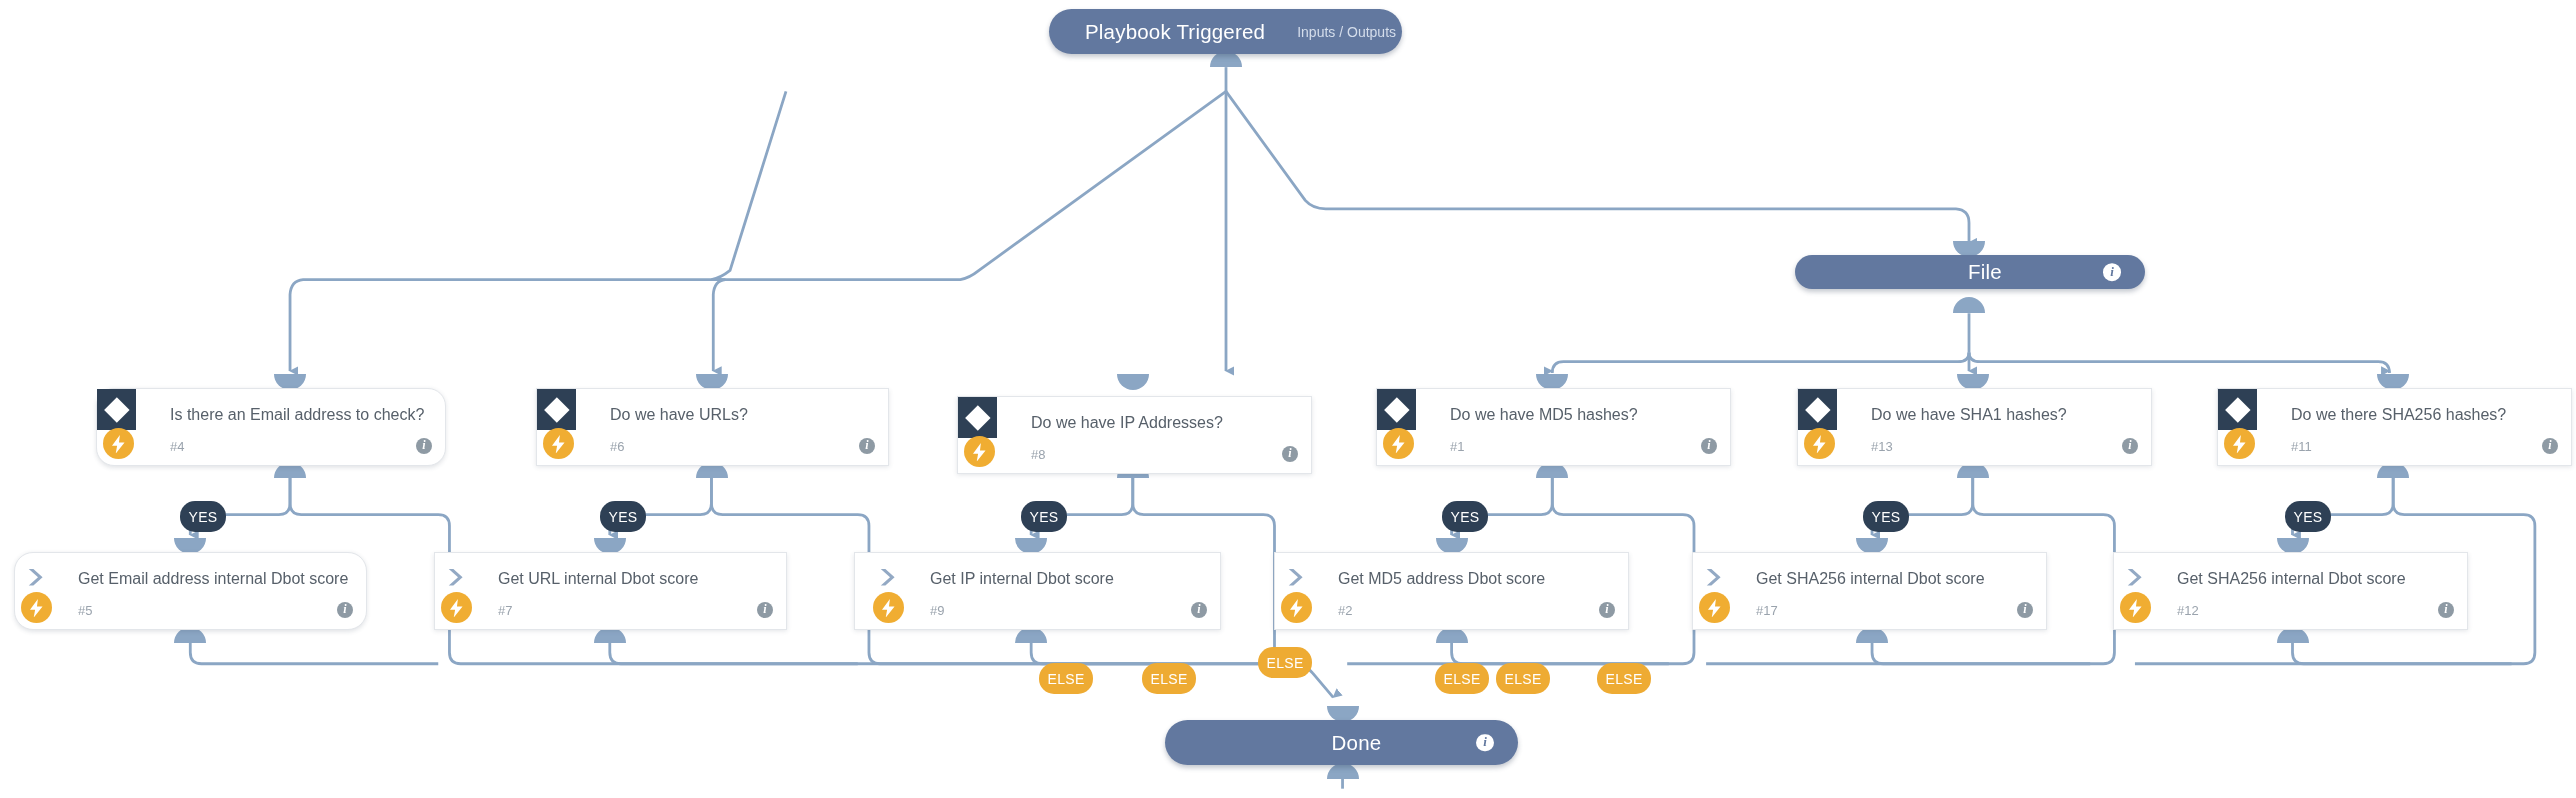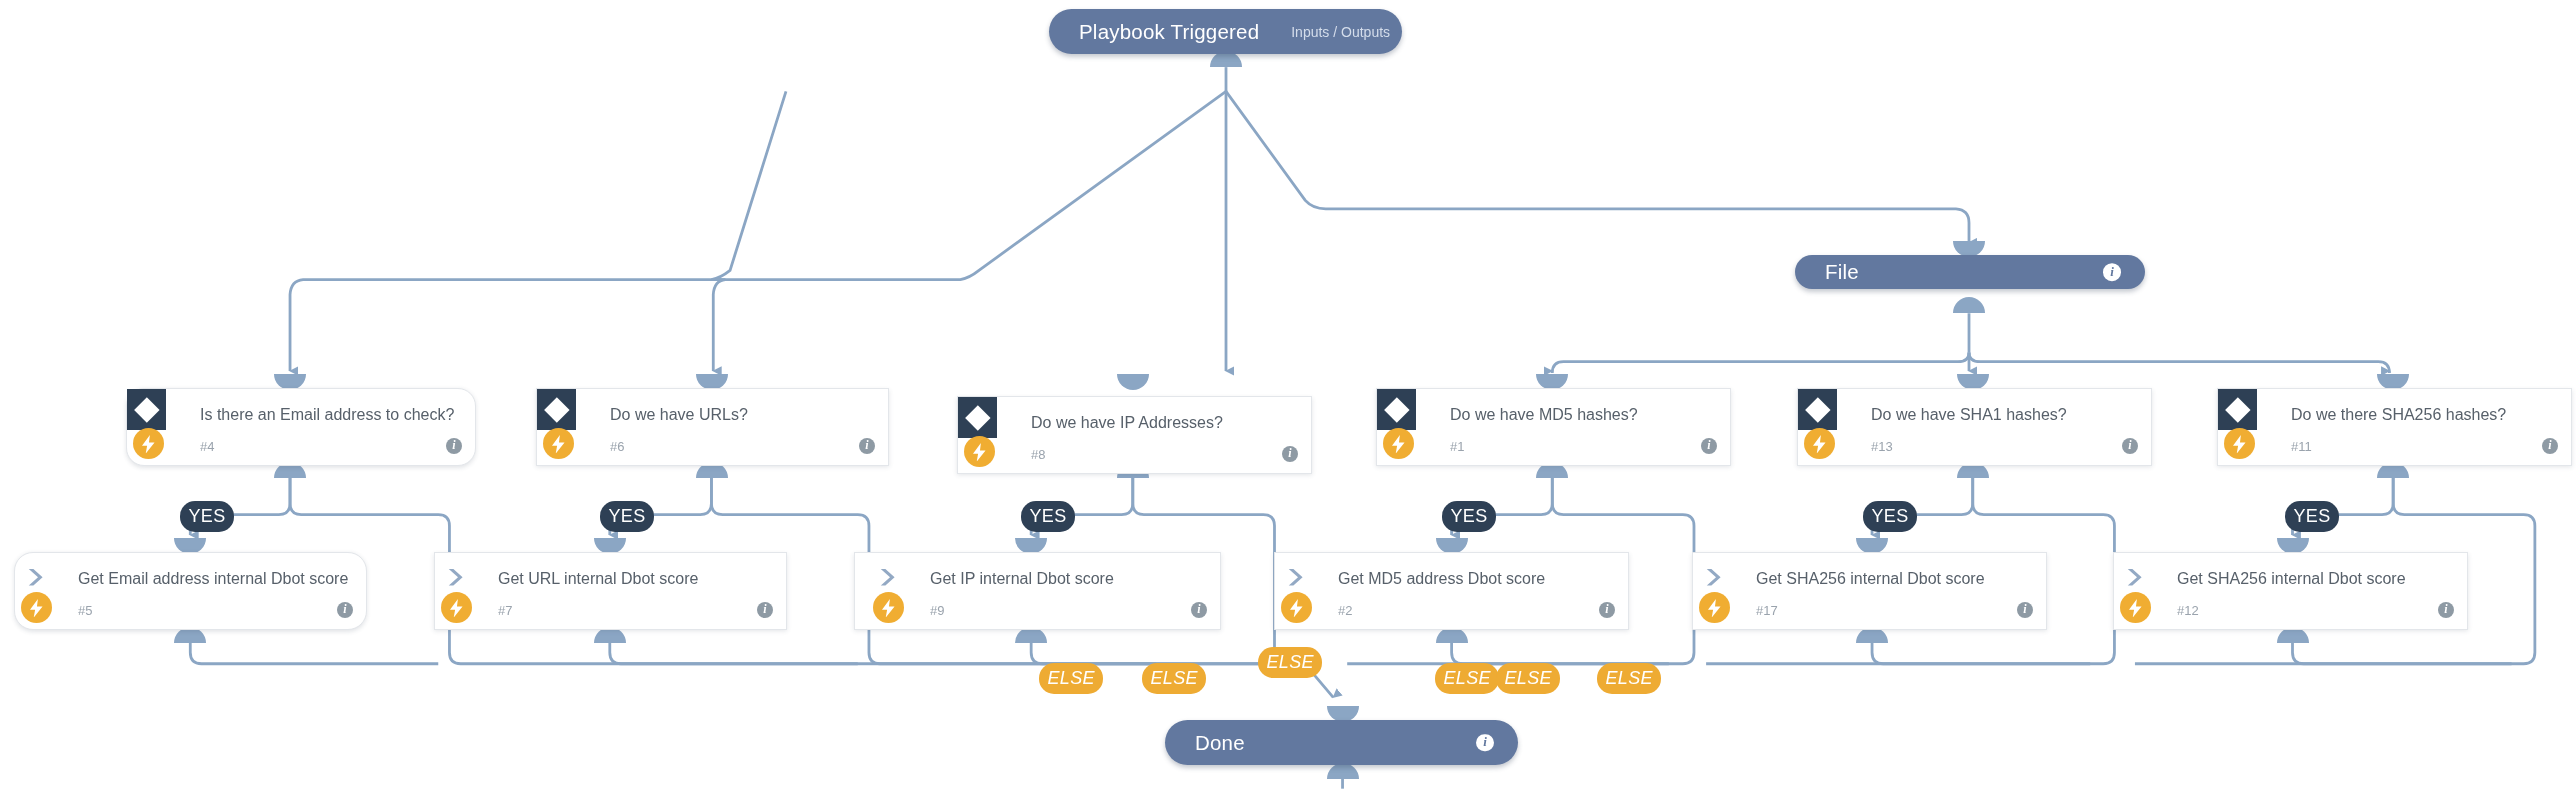--- a/index.html
+++ b/index.html
@@ -26,20 +26,21 @@
   
   .pill-node{
     position:absolute;
     background:#627architecture;
     background:#62789f;
     border-radius:24px;
     box-shadow:0 2.8px 5.6px rgba(40,55,80,.28);
     display:flex;align-items:center;
     color:#ffffff;
     z-index:4;
+    justify-content:center;
   }
   .pill-title{
     font-size:20.5px;color:#ffffff;margin-left:30px;white-space:nowrap;letter-spacing:0.2px;
   }
   .pill-sub{
     font-size:14px;color:#d4ddeb;margin-left:32px;white-space:nowrap;
   }
   .pill-info{
     position:absolute;right:24px;top:50%;transform:translateY(-50%);
     width:17.7px;height:17.7px;border-radius:50%;
@@ -102,27 +103,27 @@
     z-index:2;
   }
   .bolt svg{display:block;}
 
   
   .badge{
     position:absolute;
     height:31px;min-width:39px;
     border-radius:15px;
     display:flex;align-items:center;justify-content:center;
-    color:#ffffff;font-size:18px;letter-spacing:0.4px;
+    color:#ffffff;font-size:14px;letter-spacing:0.4px;
     z-index:5;
     padding:0 8.4px;
     box-sizing:border-box;
   }
   .badge.yes{background:#2e4055;}
-  .badge.els{background:#eeab33;font-style:italic;}
+  .badge.els{background:#eeab33;}
 </style>
 </head>
 <body>
 
 <div id="canvas">
 
   <svg id="edges" viewBox="0 0 2763 856">
     <defs>
       <marker id="ah" markerWidth="12" markerHeight="12" refX="5" refY="9" orient="auto" markerUnits="userSpaceOnUse">
         <path class="arrowhead" d="M0,0 L10,0 L5,10 Z"></path>
@@ -221,21 +222,21 @@
   <div class="pill-node" style="left:1795px;top:255px;width:350px;height:34px;">
     <span class="pill-title">File</span>
     <span class="pill-info">i</span>
   </div>
 
   <div class="pill-node" style="left:1165px;top:720px;width:353px;height:45px;">
     <span class="pill-title">Done</span>
     <span class="pill-info">i</span>
   </div>
 
-  <div class="card cond" style="left:126px;top:388px;width:348px;height:76px;border-radius:18px;">
+  <div class="card cond" style="left:96px;top:388px;width:348px;height:76px;border-radius:18px;">
     <div class="card-body">
       <div class="cond-badge">
           <div class="diamond"></div>
         </div>
       <div class="card-title">Is there an Email address to check?</div>
       <div class="card-num">#4</div>
       <div class="bolt">
         <svg width="15" height="18.6" viewBox="0 0 16 20">
             <path d="M9.5 0 L1 11.5 H6.5 L5 20 L14.5 8 H8.5 Z" fill="#ffffff"></path>
           </svg>

